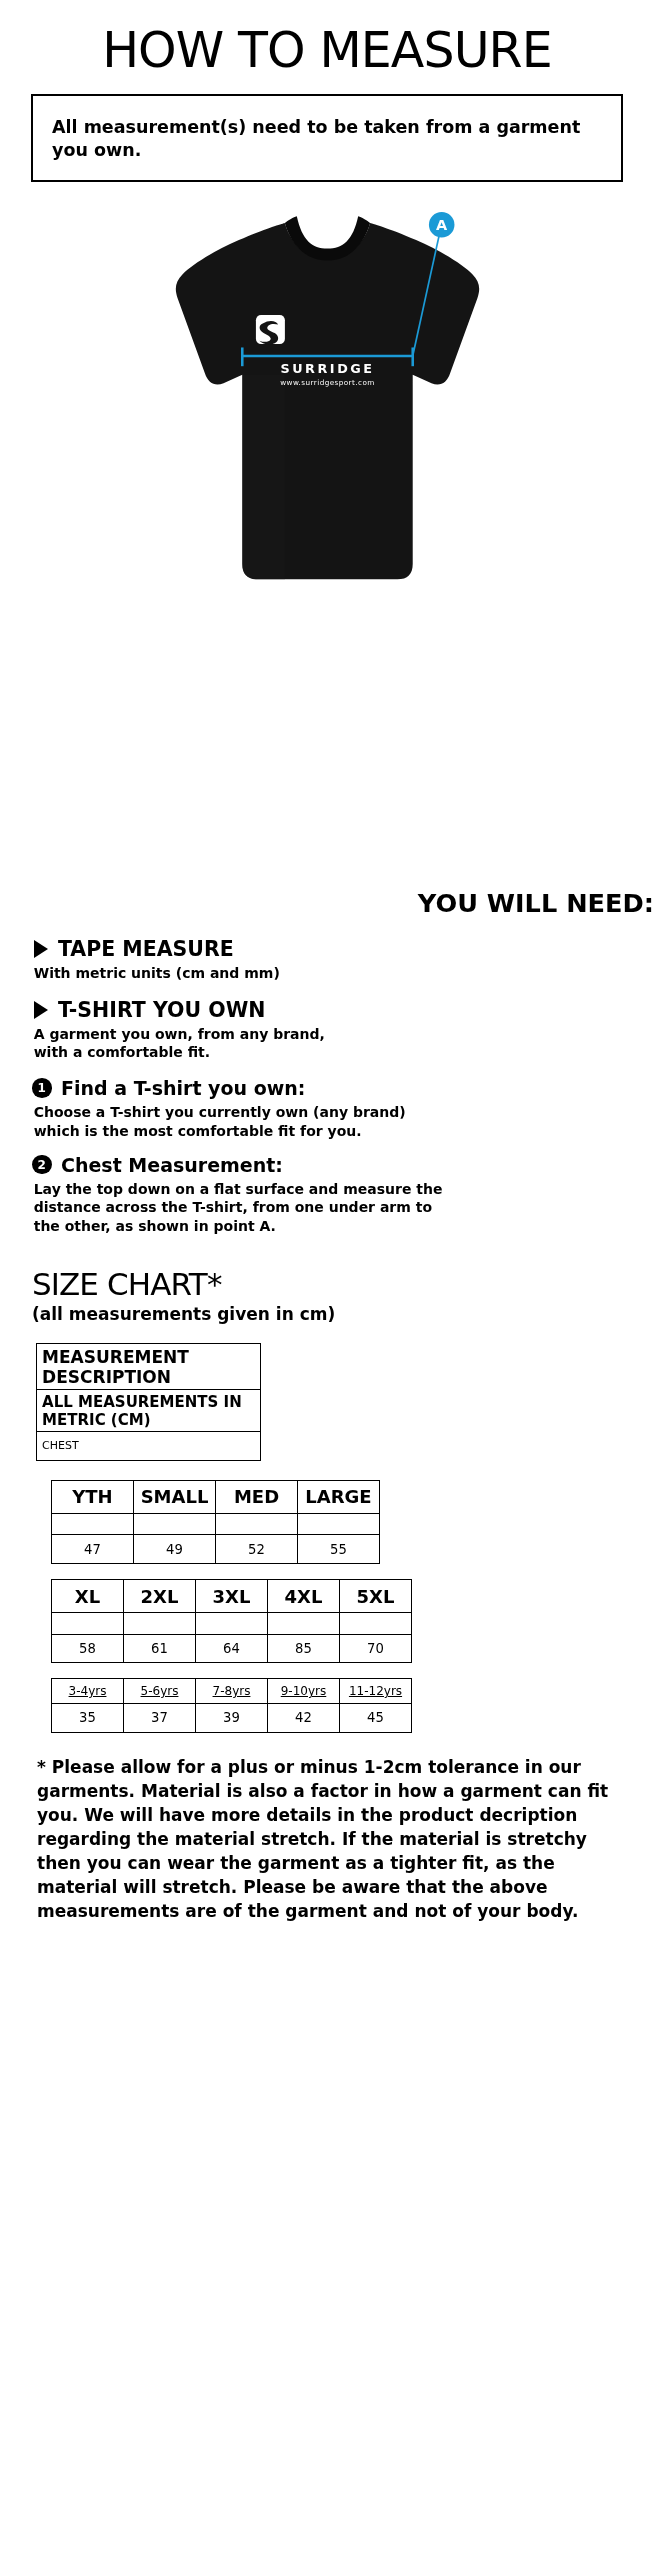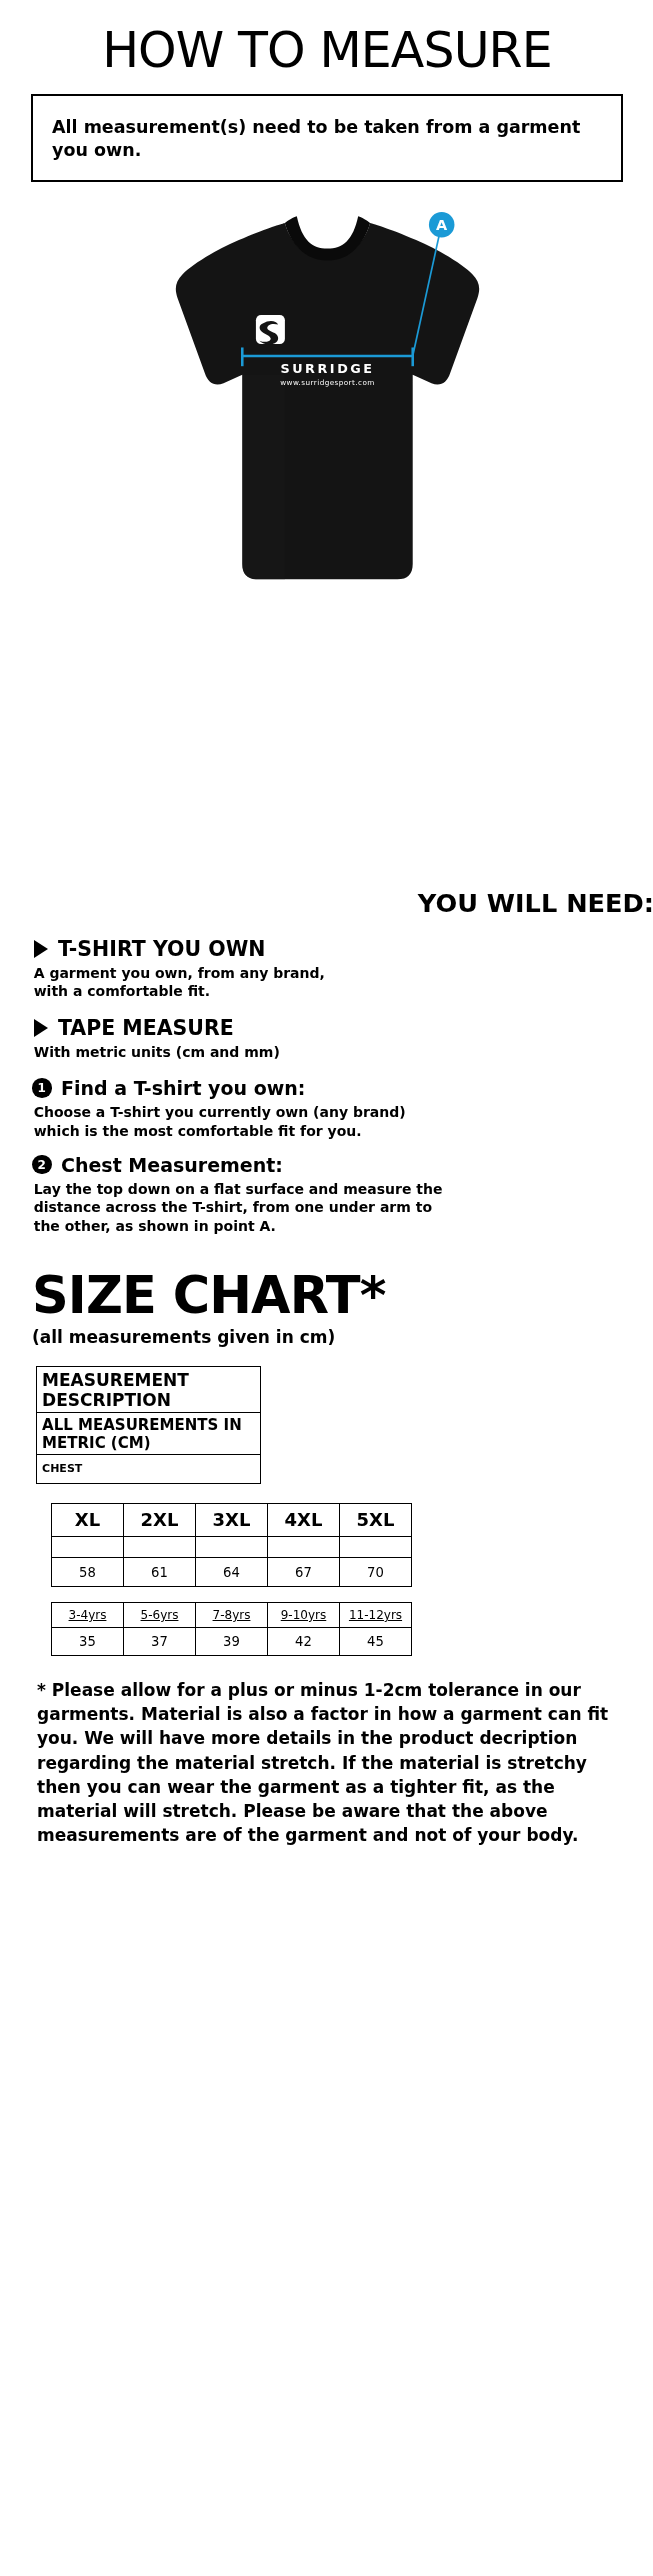--- a/index.html
+++ b/index.html
@@ -138,22 +138,22 @@
   }
   .step-sub {
     font-size: 14px;
     font-weight: bold;
     line-height: 1.32;
     margin: 4.3px 0 0 1.7px;
   }
 
   
   .size-title {
-    font-size: 51px;
-    font-weight: bold;
+    font-size: 31px;
+    font-weight: normal;
     letter-spacing: -0.9px;
     margin: 31px 0 1.7px 32px;
   }
   .size-sub {
     font-size: 17px;
     font-weight: bold;
     margin: 0 0 19px 32px;
   }
 
   table {
@@ -167,21 +167,21 @@
   }
   .desc-table td {
     border: 1.7px solid #000;
     padding: 2.6px 5.1px;
     font-size: 14.5px;
     font-weight: bold;
     height: 22px;
   }
   .desc-table tr.r1 td { font-size: 17px; height: 27px; }
   .desc-table tr.r2 td { font-size: 15px; }
-  .desc-table tr.r3 td { font-size: 11px; font-weight: bold; }
+  .desc-table tr.r3 td { font-size: 11px; font-weight: normal; }
   .desc-table .w1 { width: 213px; }
 
   .size-table {
     margin-left: 51px;
     margin-bottom: 15.3px;
     table-layout: fixed;
   }
   .size-table td {
     border: 1.7px solid #000;
     text-align: center;
@@ -269,32 +269,32 @@
         <text class="callout-label" x="334" y="28" text-anchor="middle">A</text>
       </g>
     </svg>
   </div>
 
   <h2 class="section-heading">YOU WILL NEED:</h2>
 
   <div class="need-block">
     <div class="need-row">
       <span class="tri"></span>
+      <span class="need-title">TAPE MEASURE</span>
+    </div>
+    <div class="need-sub">With metric units (cm and mm)</div>
+  </div>
+
+  <div class="need-block">
+    <div class="need-row">
+      <span class="tri"></span>
       <span class="need-title">T-SHIRT YOU OWN</span>
     </div>
     <div class="need-sub" style="white-space: pre-line;">A garment you own, from any brand,
 with a comfortable fit.</div>
-  </div>
-
-  <div class="need-block">
-    <div class="need-row">
-      <span class="tri"></span>
-      <span class="need-title">TAPE MEASURE</span>
-    </div>
-    <div class="need-sub">With metric units (cm and mm)</div>
   </div>
 
   <div class="step-block">
     <div class="step-row">
       <span class="circle-num">1</span>
       <span class="step-title">Find a T-shirt you own:</span>
     </div>
     <div class="step-sub" style="white-space: pre-line;">Choose a T-shirt you currently own (any brand)
 which is the most comfortable fit for you.</div>
   </div>
@@ -319,20 +319,42 @@
       </tr>
       <tr class="r2">
         <td class="w1">ALL MEASUREMENTS IN METRIC (CM)</td>
       </tr>
       <tr class="r3">
         <td class="w1">CHEST</td>
       </tr>
     </tbody>
   </table>
 
+  <table class="size-table t4">
+    <tbody>
+      <tr class="hdr">
+        <td>YTH</td>
+        <td>SMALL</td>
+        <td>MED</td>
+        <td>LARGE</td>
+      </tr>
+      <tr class="blank">
+        <td></td>
+        <td></td>
+        <td></td>
+        <td></td>
+      </tr>
+      <tr class="vals">
+        <td>47</td>
+        <td>49</td>
+        <td>52</td>
+        <td>55</td>
+      </tr>
+    </tbody>
+  </table>
 
   <table class="size-table t5">
     <tbody>
       <tr class="hdr">
         <td>XL</td>
         <td>2XL</td>
         <td>3XL</td>
         <td>4XL</td>
         <td>5XL</td>
       </tr>
@@ -340,21 +362,21 @@
         <td></td>
         <td></td>
         <td></td>
         <td></td>
         <td></td>
       </tr>
       <tr class="vals">
         <td>58</td>
         <td>61</td>
         <td>64</td>
-        <td>67</td>
+        <td>85</td>
         <td>70</td>
       </tr>
     </tbody>
   </table>
 
   <table class="size-table t5b">
     <tbody>
       <tr class="ages">
         <td>3-4yrs</td>
         <td>5-6yrs</td>

